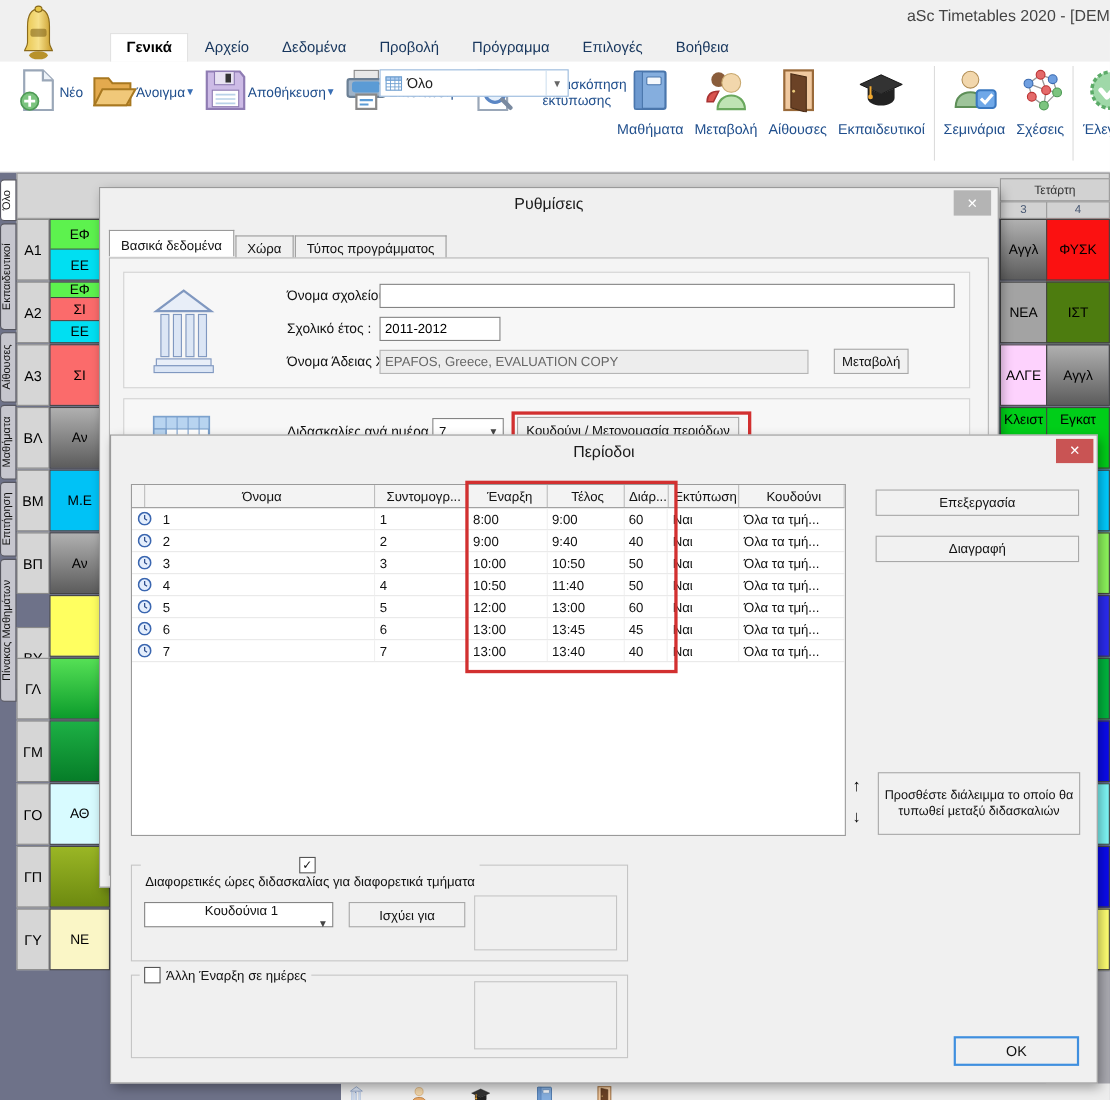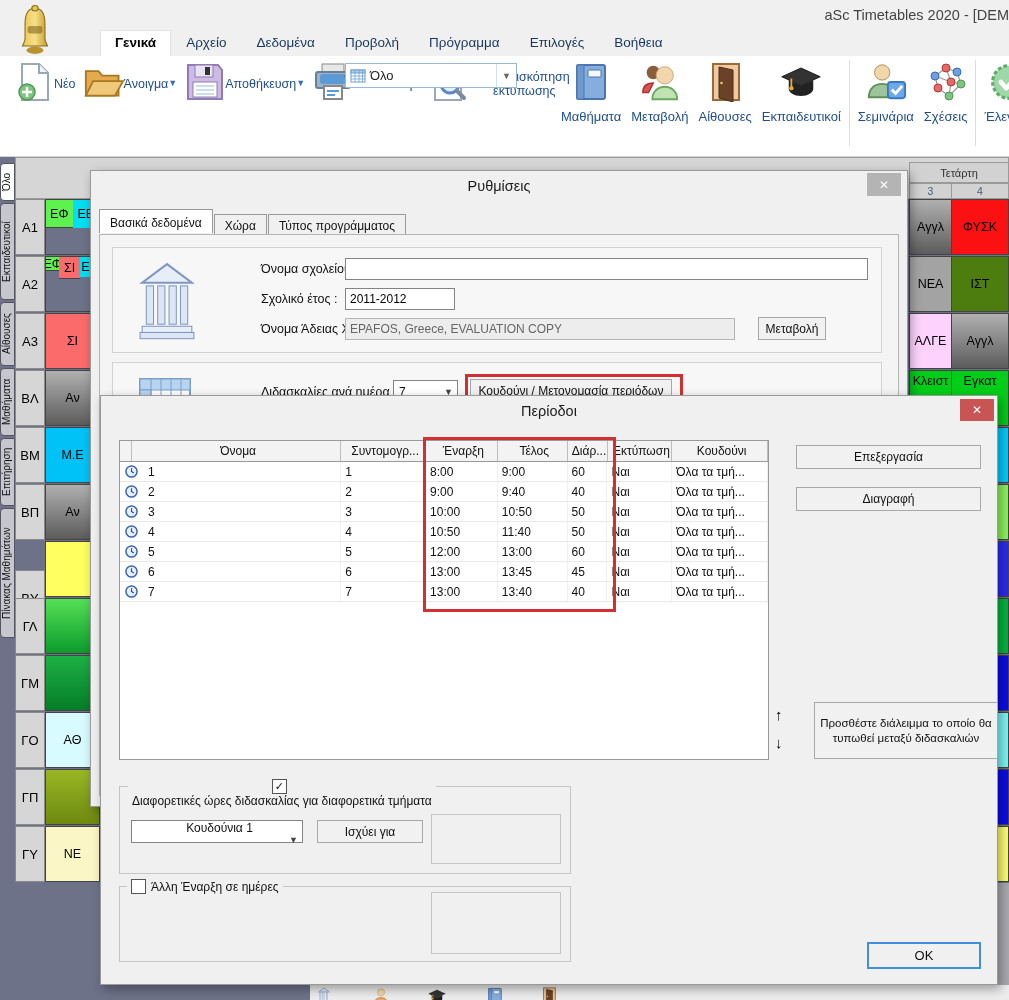--- a/index.html
+++ b/index.html
@@ -34,21 +34,21 @@
   .vdiv{width:1px;background:#dcdcdc;height:86px;margin:0 3px;}
 
   
   .main-bg{left:0;top:157px;width:1009px;height:843px;background:#6e7289;}
   .grid-top-band{left:15px;top:157px;width:994px;height:42px;background:#d6d6d6;border:1px solid #9a9a9a;box-sizing:border-box;z-index:1;}
   .side-tab{left:0;width:15px;background:#c6c6ce;border:1px solid #55555f;box-sizing:border-box;color:#111;
     writing-mode:vertical-rl;transform:rotate(180deg);font-size:10px;text-align:center;z-index:2;border-radius:0 4px 4px 0;overflow:hidden;}
   .side-tab.active{background:#fff;}
   .row-header{left:15px;width:30px;height:56px;background:#d6d6d6;border:1px solid #8a8a8a;z-index:1;
     display:flex;align-items:center;justify-content:center;font-size:13px;color:#000;box-sizing:border-box;}
-  .left-cell{left:45px;width:55px;height:56px;z-index:1;display:flex;flex-direction:row;border:1px solid #444;box-sizing:border-box;}
+  .left-cell{left:45px;width:55px;height:56px;z-index:1;display:flex;flex-direction:column;border:1px solid #444;box-sizing:border-box;}
   .sub-cell{width:100%;display:flex;align-items:center;justify-content:center;font-size:12.5px;color:#000;border-bottom:1px solid #444;box-sizing:border-box;overflow:hidden;}
   .sub-cell:last-child{border-bottom:none;}
   .grid-cell{height:56px;z-index:1;display:flex;align-items:center;justify-content:center;font-size:12.5px;color:#000;border:1px solid #444;box-sizing:border-box;overflow:hidden;}
   .grid-cell.c3{left:909px;width:43px;}
   .grid-cell.c4{left:951px;width:58px;}
   .grid-cell.vtop{align-items:flex-start;padding-top:3px;}
   .grad-gray{background:linear-gradient(180deg,#b0b0b0,#5c5c5c);}
   .grad-green{background:linear-gradient(180deg,#55e055,#0c9c2c);}
   .grad-dgreen{background:linear-gradient(180deg,#1db045,#067d28);}
   .grad-olive{background:linear-gradient(180deg,#9ab625,#6d8a10);}
@@ -548,21 +548,21 @@
           </div>
         </div>
     </div>
     <div class="abs red-outline" style="left:322px;top:41px;width:187px;height:169px;"></div>
 
     <button class="abs win-btn" style="left:695px;top:49px;width:185px;height:24px;">Επεξεργασία</button>
     <button class="abs win-btn" style="left:695px;top:91px;width:185px;height:24px;">Διαγραφή</button>
 
     <div class="abs arrow-glyph" style="left:674px;top:310px;">↑</div>
     <div class="abs arrow-glyph" style="left:674px;top:338px;">↓</div>
-    <button class="abs win-btn" style="left:697px;top:306px;width:184px;height:57px;font-size:11.5px;padding:4px;white-space:normal;line-height:1.3;margin-left:16px;">Προσθέστε διάλειμμα το οποίο θα τυπωθεί μεταξύ διδασκαλιών</button>
+    <button class="abs win-btn" style="left:697px;top:306px;width:184px;height:57px;font-size:11.5px;padding:4px;white-space:normal;line-height:1.3;">Προσθέστε διάλειμμα το οποίο θα τυπωθεί μεταξύ διδασκαλιών</button>
 
     <div class="abs groupbox" style="left:18px;top:390px;width:452px;height:88px;background:transparent;border-color:#c5c5c5;"></div>
     <div class="abs group-label" style="left:27px;top:383px;flex-direction:column;">
       <span class="checkbox checked" id="cbDiff"></span>
       <span>Διαφορετικές ώρες διδασκαλίας για διαφορετικά τμήματα</span>
     </div>
     <div class="abs selectbox" style="left:30px;top:424px;width:172px;height:23px;flex-direction:column;">
       <span>Κουδούνια 1</span>
       <span class="arr">▼</span>
     </div>

